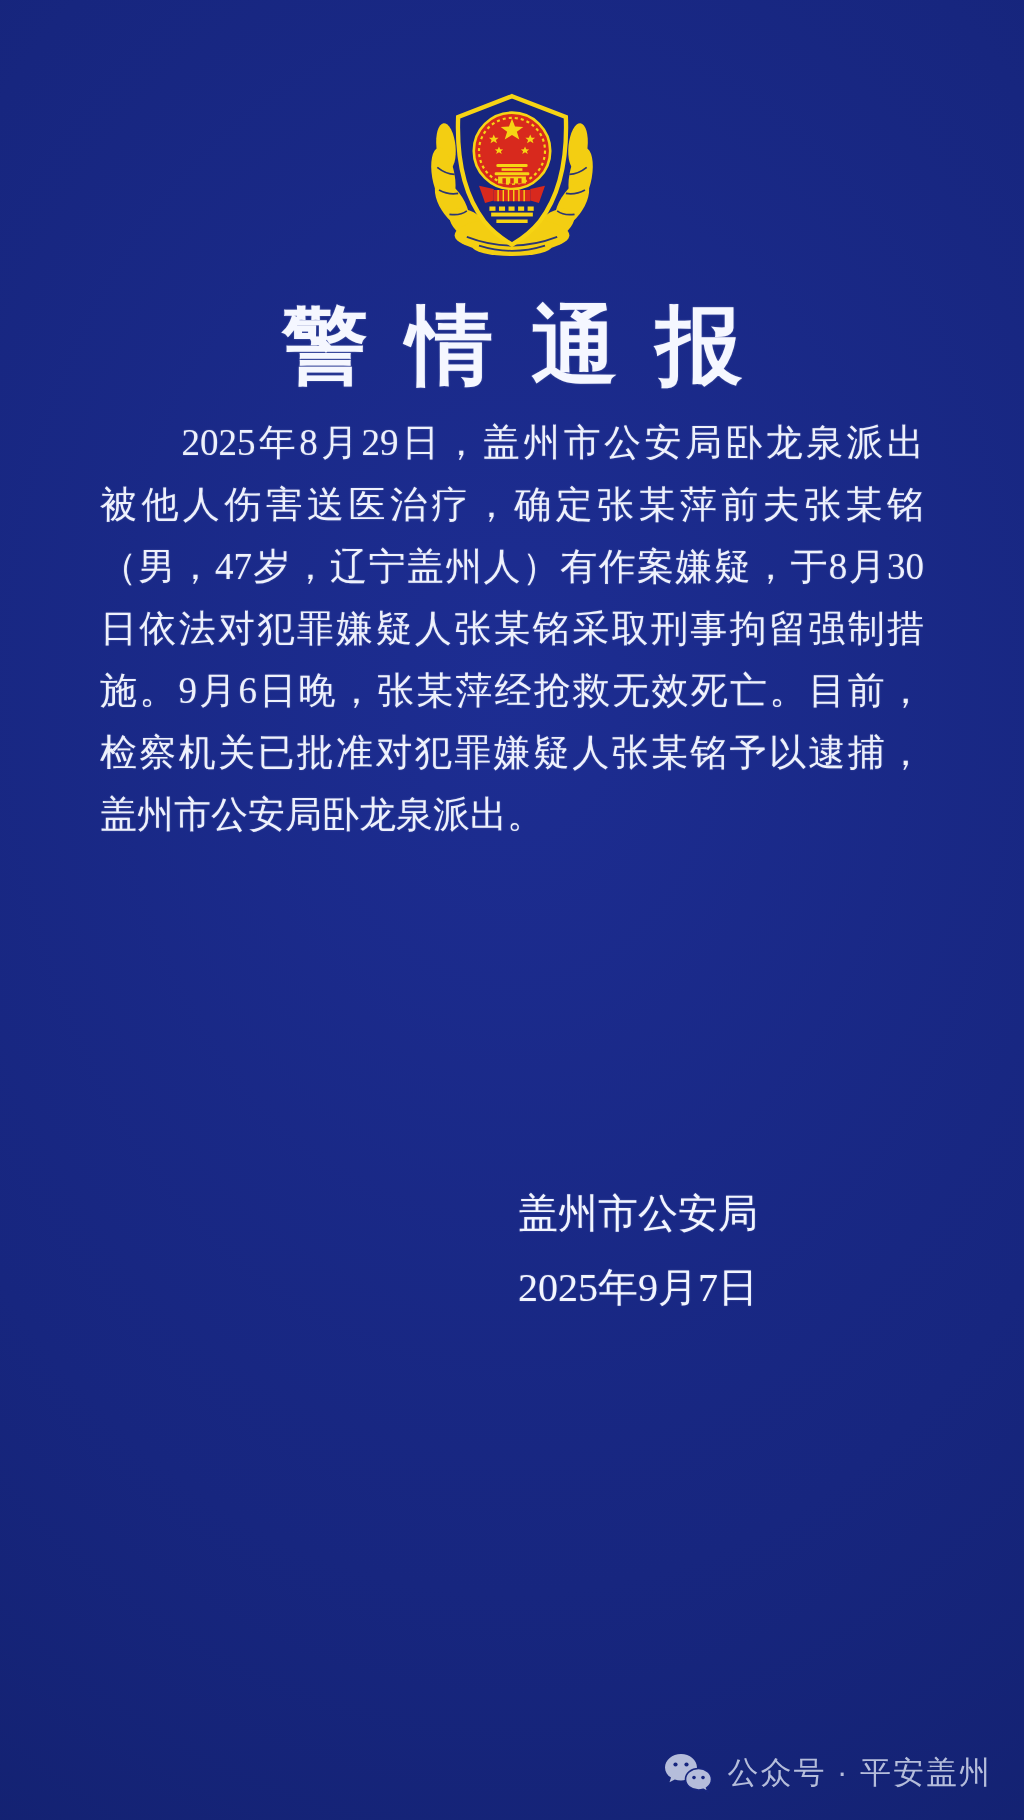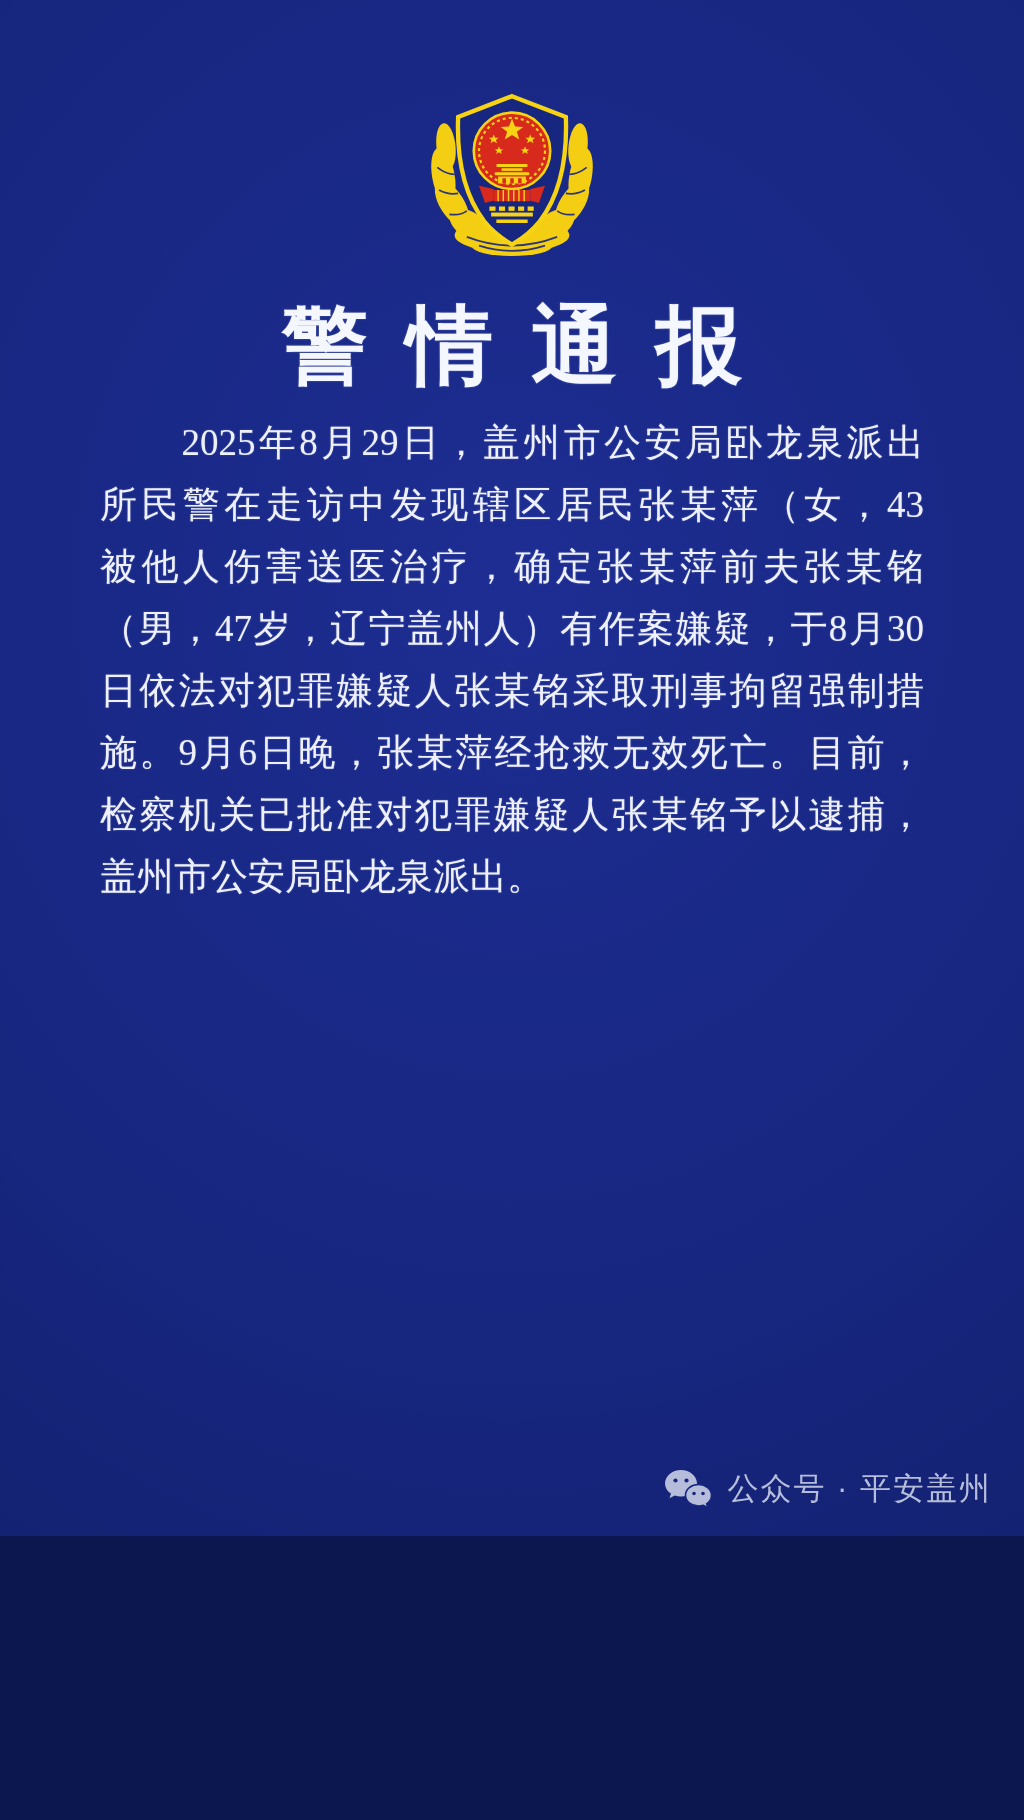--- a/index.html
+++ b/index.html
@@ -1,18 +1,18 @@
 <!DOCTYPE html>
 <html><head>
 <meta charset="utf-8">
 <style>
   html,body{margin:0;padding:0;background:#0c1750;}
   .poster{
     position:relative;
-    width:1024px;height:1536px;
+    width:1024px;height:1820px;
     margin:0 auto;
     overflow:hidden;
     background:radial-gradient(ellipse 120% 90% at 50% 38%, #1d2d92 0%, #17267f 55%, #111f69 100%);
     font-family:"Liberation Serif","DejaVu Serif",serif;
   }
   
   .emblem{
     position:absolute;top:84px;left:50%;transform:translateX(-50%);
     width:176px;height:172px;
   }
@@ -141,29 +141,32 @@
         <rect x="76" y="148" width="48" height="4.5"></rect>
         <rect x="82" y="156" width="36" height="4"></rect>
       </g>
     </svg>
   </div>
 
   <div class="title">警情通报</div>
 
   <div class="body-block">
     <div class="body-line first">2025年8月29日，盖州市公安局卧龙泉派出</div>
-    <div class="body-line">所民警在走访中发现辖区居民张某萍（女，43</div>
     <div class="body-line">被他人伤害送医治疗，确定张某萍前夫张某铭</div>
     <div class="body-line">（男，47岁，辽宁盖州人）有作案嫌疑，于8月30</div>
     <div class="body-line">日依法对犯罪嫌疑人张某铭采取刑事拘留强制措</div>
     <div class="body-line">施。9月6日晚，张某萍经抢救无效死亡。目前，</div>
     <div class="body-line">检察机关已批准对犯罪嫌疑人张某铭予以逮捕，</div>
     <div class="body-line last">盖州市公安局卧龙泉派出。</div>
   </div>
 
+  <div class="signature">
+    <div class="sig-org">盖州市公安局</div>
+    <div class="sig-date">2025年9月7日</div>
+  </div>
 
   <div class="watermark">
     <svg width="50" height="42" viewBox="0 0 50 42" aria-hidden="true">
       <g fill="#b5bddb">
         <path d="M18,2 C9.2,2 2,8 2,15.4 C2,19.6 4.3,23.2 8,25.6 L6.5,30.2 L11.8,27.4 C13.7,28 15.8,28.4 18,28.4 C26.8,28.4 34,22.8 34,15.4 C34,8 26.8,2 18,2 Z"></path>
       </g>
       <g fill="#17267f">
         <circle cx="12.5" cy="12.5" r="2.1"></circle>
         <circle cx="23.5" cy="12.5" r="2.1"></circle>
       </g>

